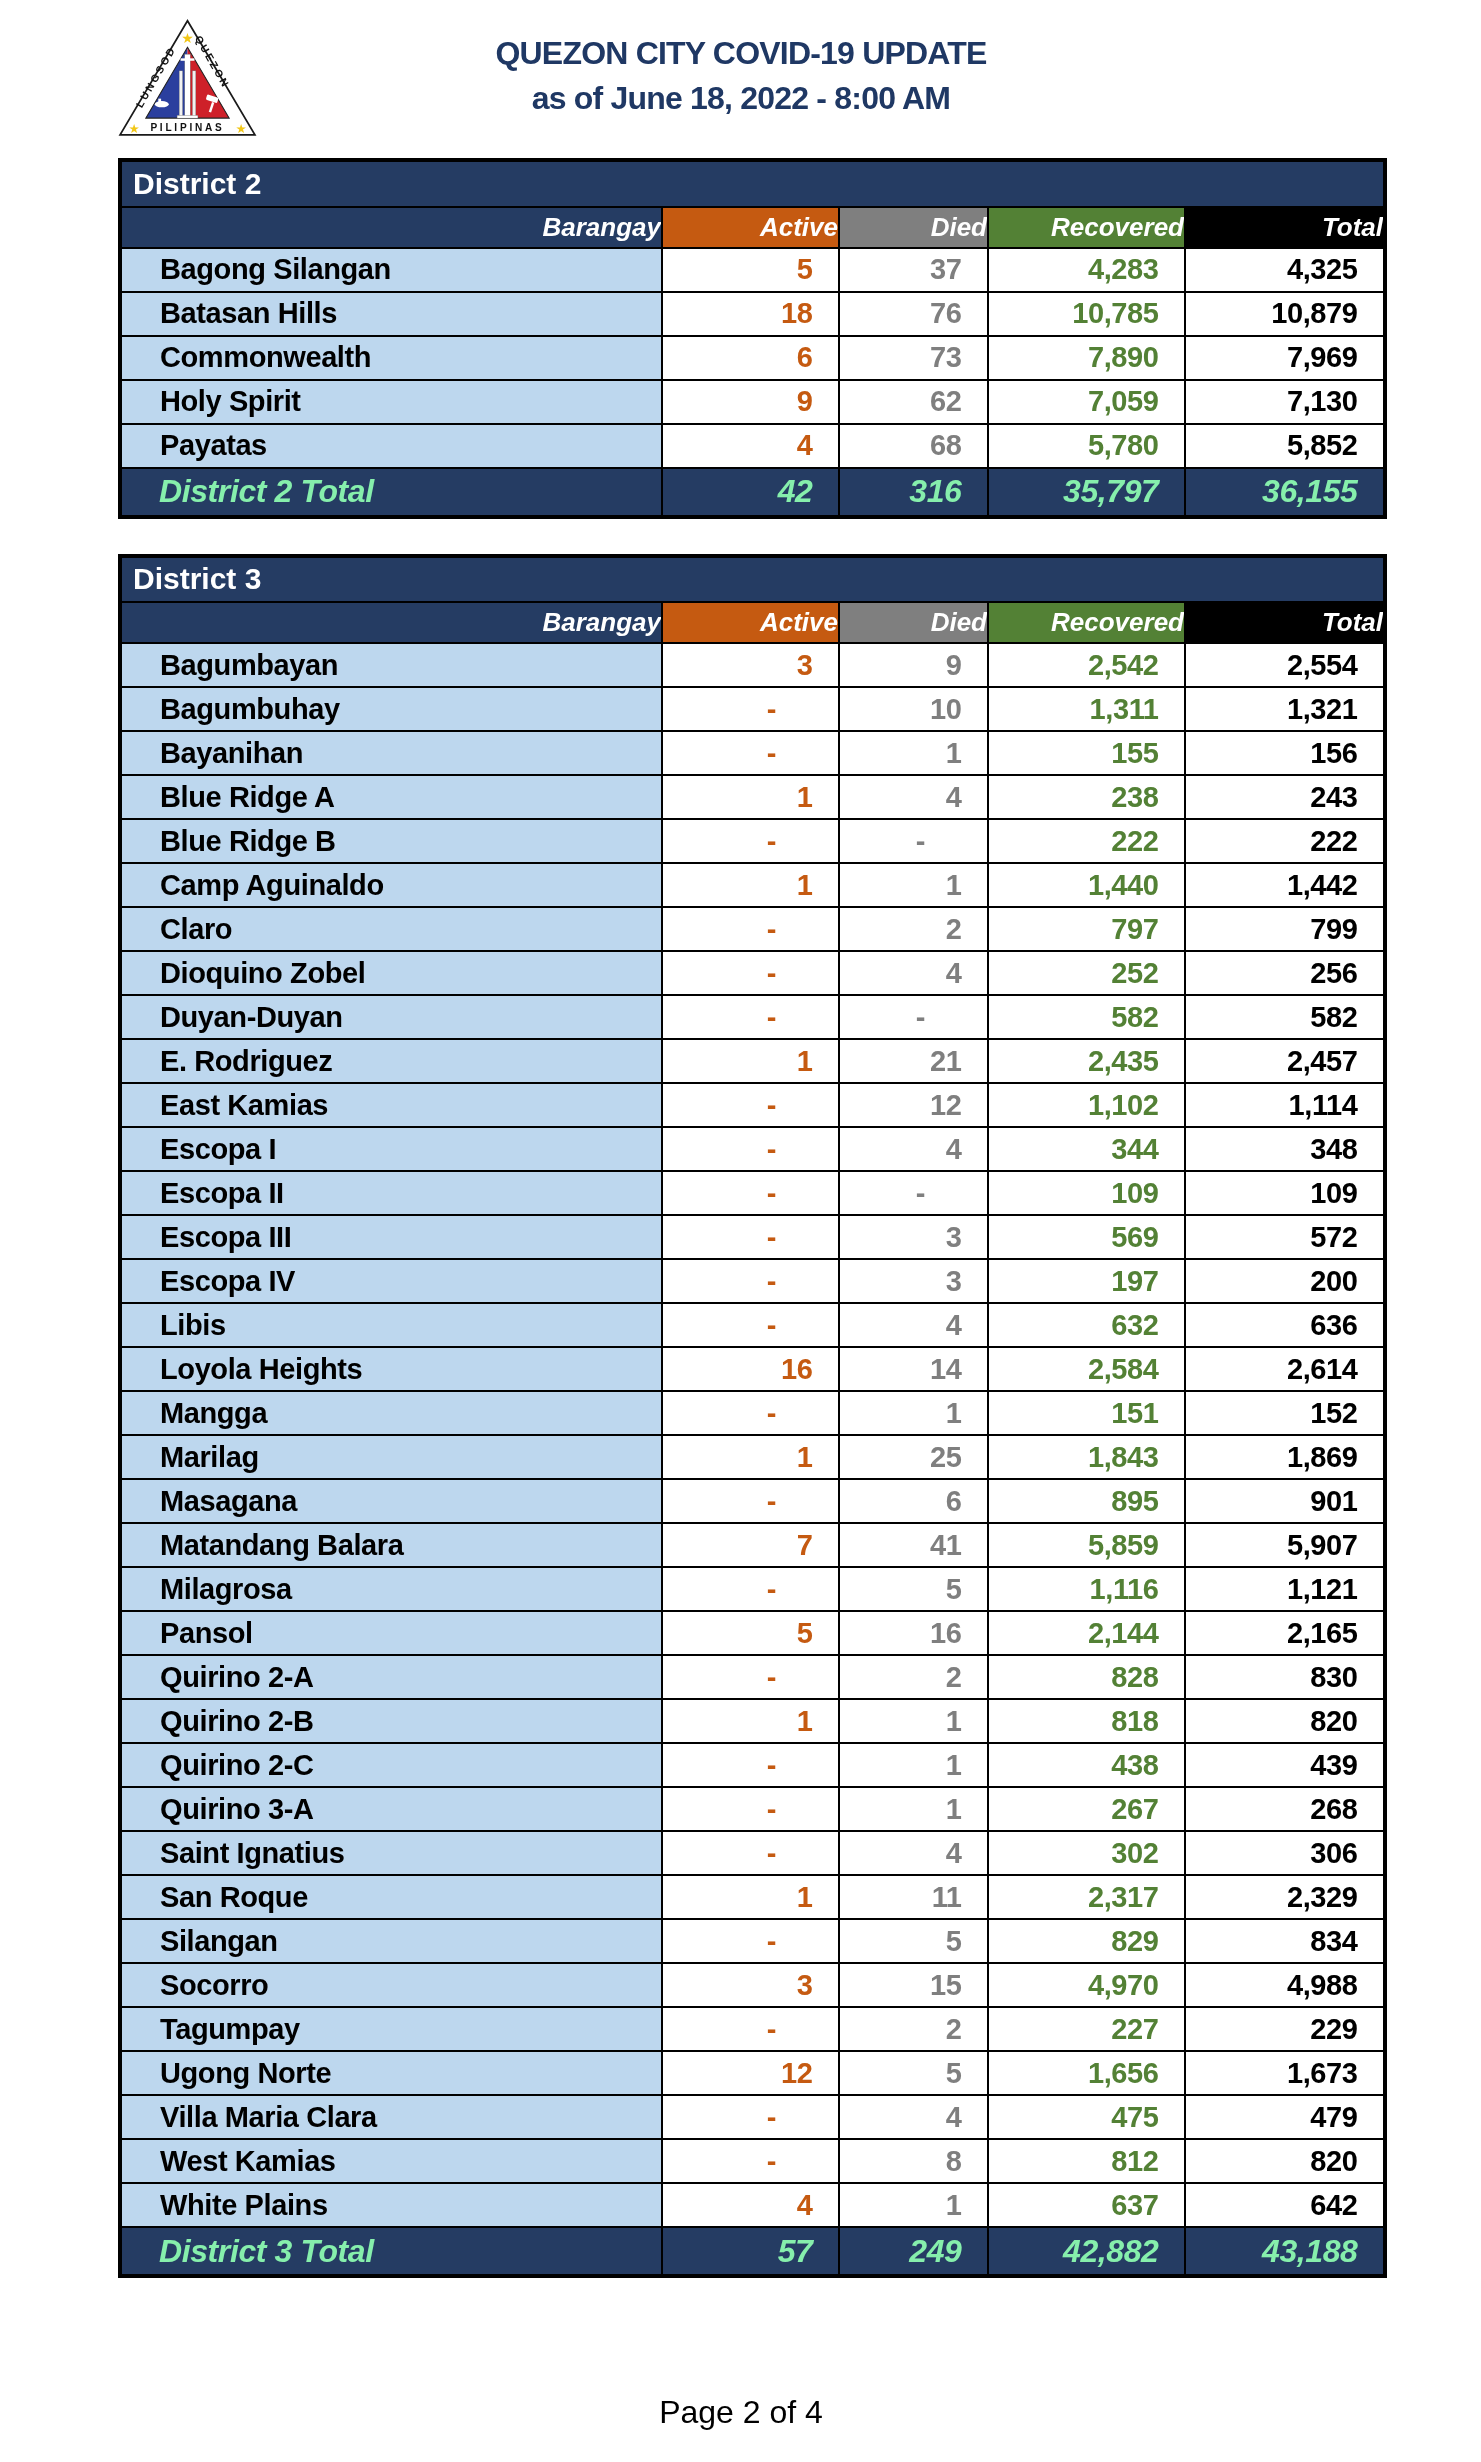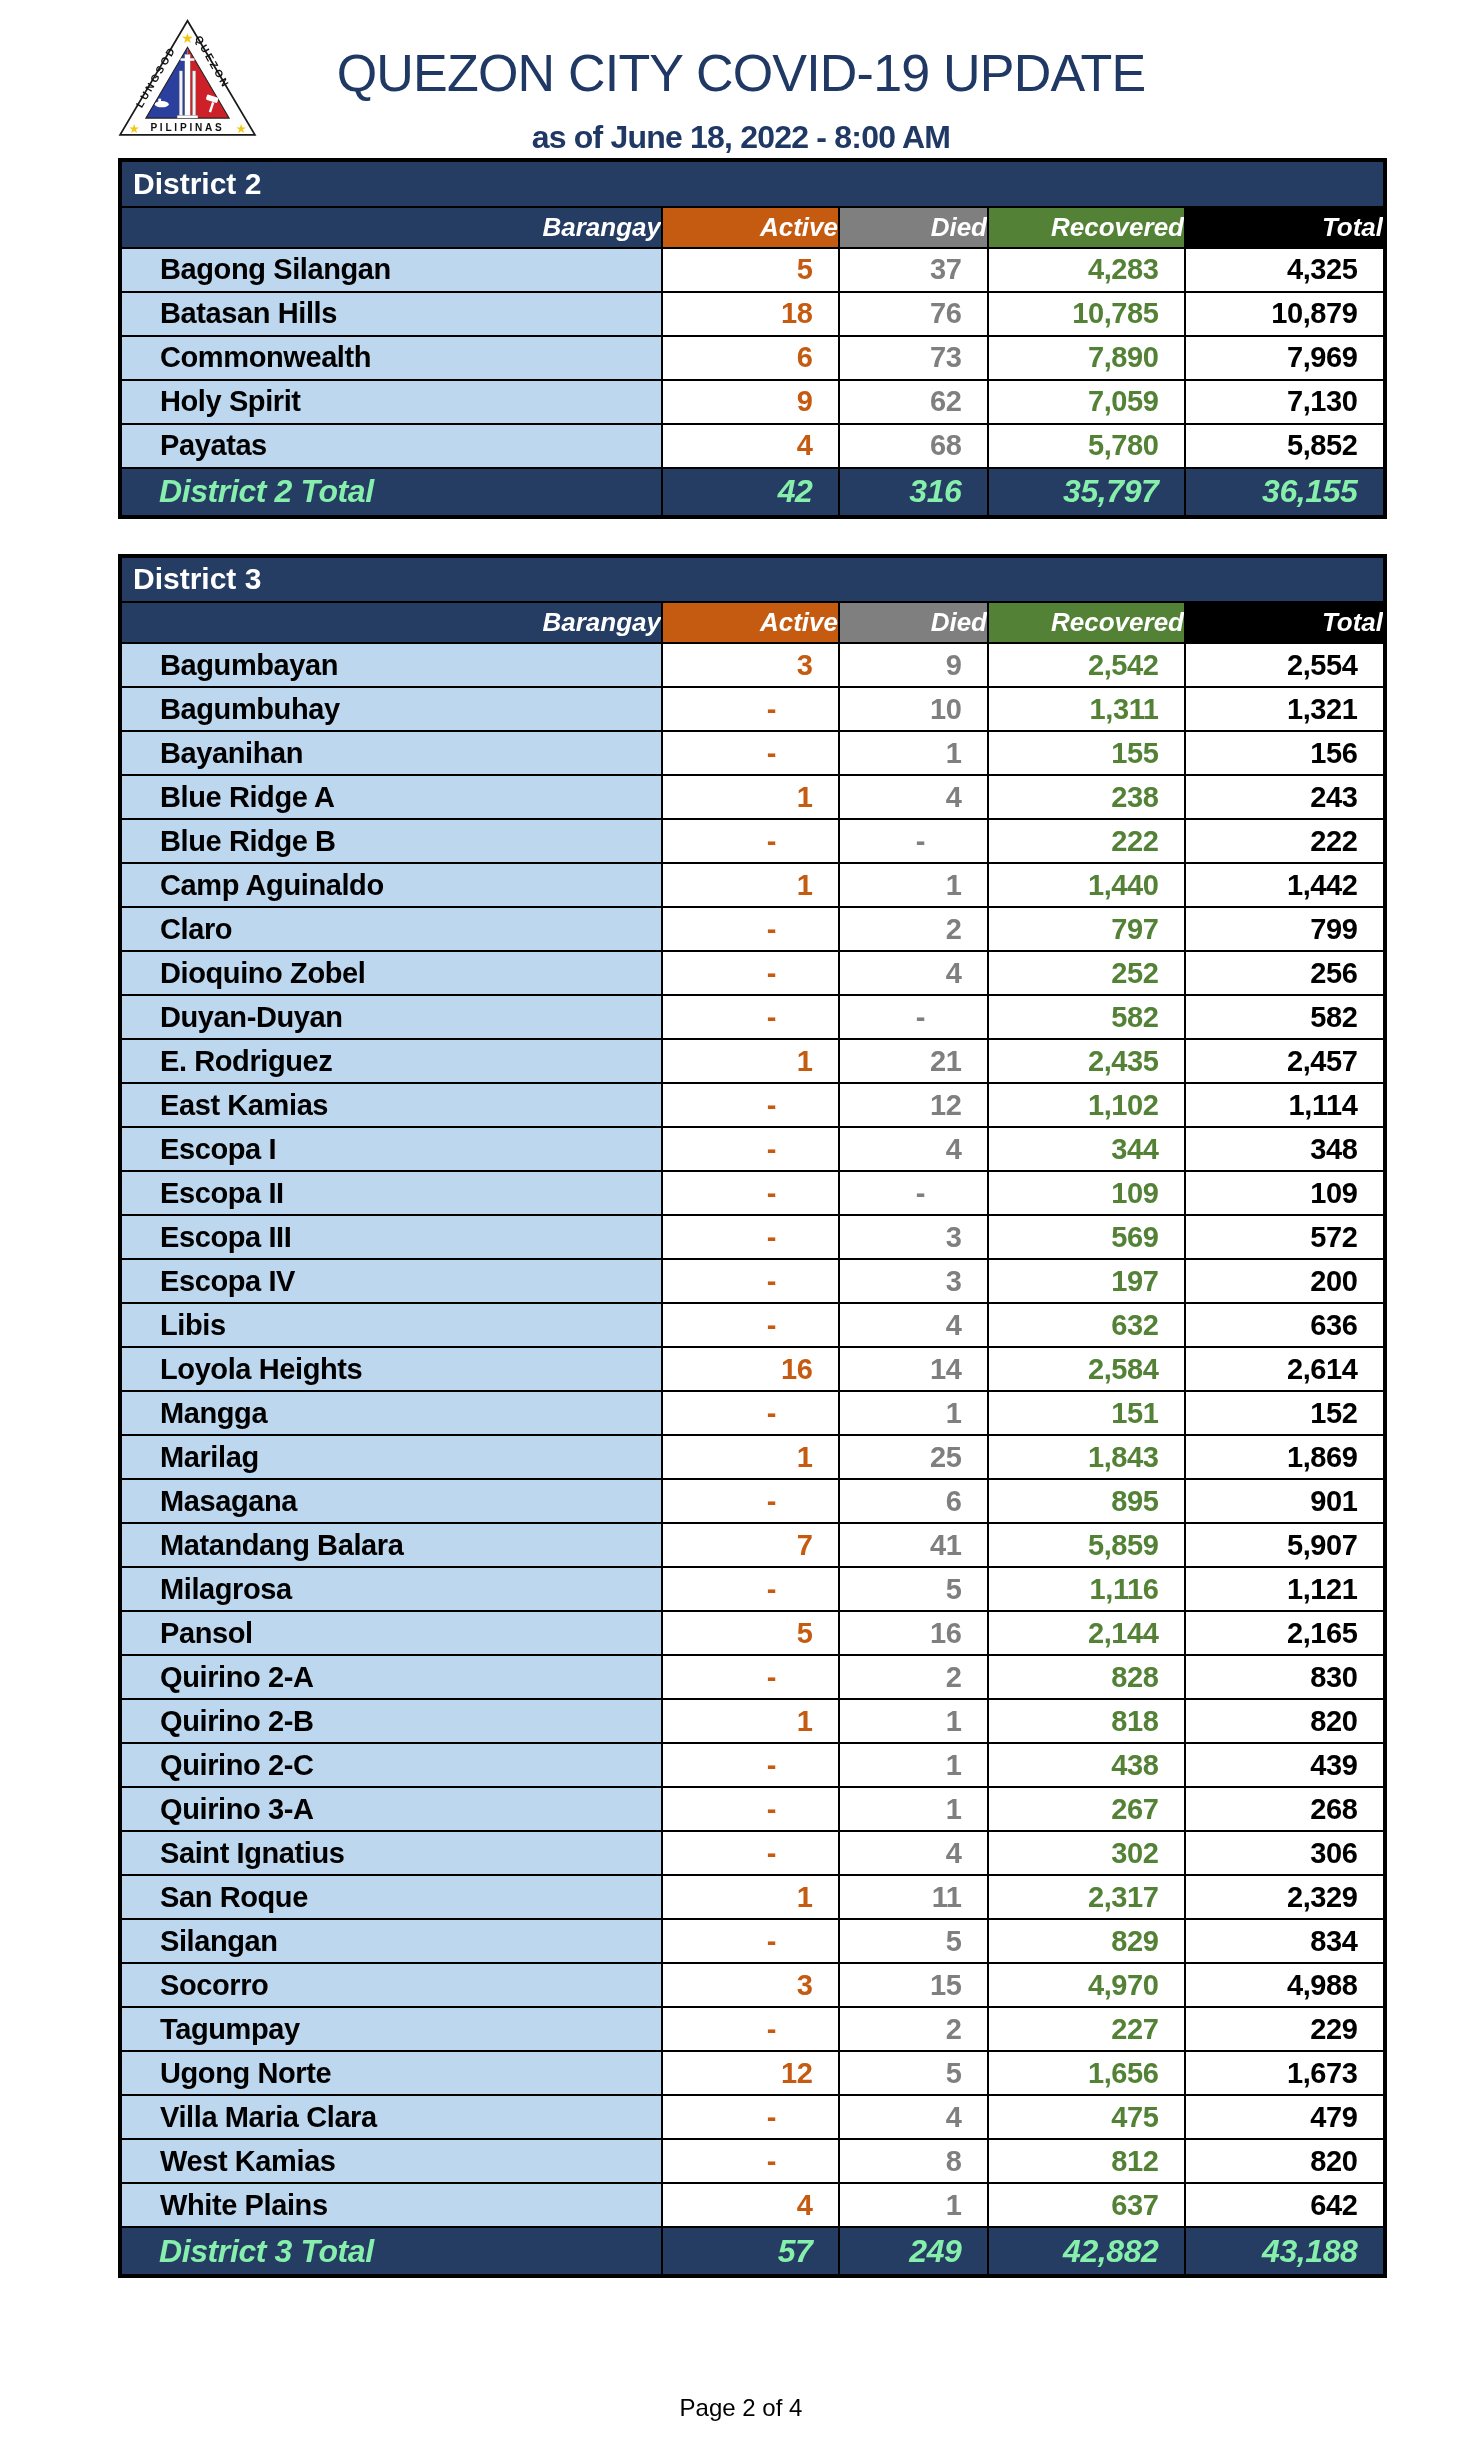--- a/index.html
+++ b/index.html
@@ -21,23 +21,23 @@
     font-family: "Liberation Sans", sans-serif;
     color: #000;
     overflow: hidden;
   }
 
   
   .page-header { position: relative; height: 158px; }
   .logo-wrap { position: absolute; left: 118px; top: 17.5px; width: 139px; height: 121px; }
   .title-block { text-align: center; padding-top: 27px; }
   .page-title {
-    margin: 16px;
-    font-size: 52px;
-    font-weight: 400;
+    margin: 8px;
+    font-size: 32px;
+    font-weight: 700;
     letter-spacing: -0.8px;
     color: var(--navy-text);
   }
   .page-subtitle {
     margin: 4.8px 0 0 0;
     font-size: 32px;
     font-weight: 700;
     letter-spacing: -0.8px;
     color: var(--navy-text);
   }
@@ -115,21 +115,21 @@
   td.total-label { text-align: left; padding-left: 37px; }
   td.total-num   { text-align: right; padding-right: 25.5px; }
 
   
   .page-footer {
     position: absolute;
     left: 0;
     top: 2394px;
     width: 1482px;
     text-align: center;
-    font-size: 24px;
+    font-size: 32px;
     font-weight: 400;
     color: #000;
   }
 </style>
 </head>
 <body>
 
 <header class="page-header">
   <div class="logo-wrap">
     <svg width="139" height="121" viewBox="0 0 200 174" xmlns="http://www.w3.org/2000/svg">

